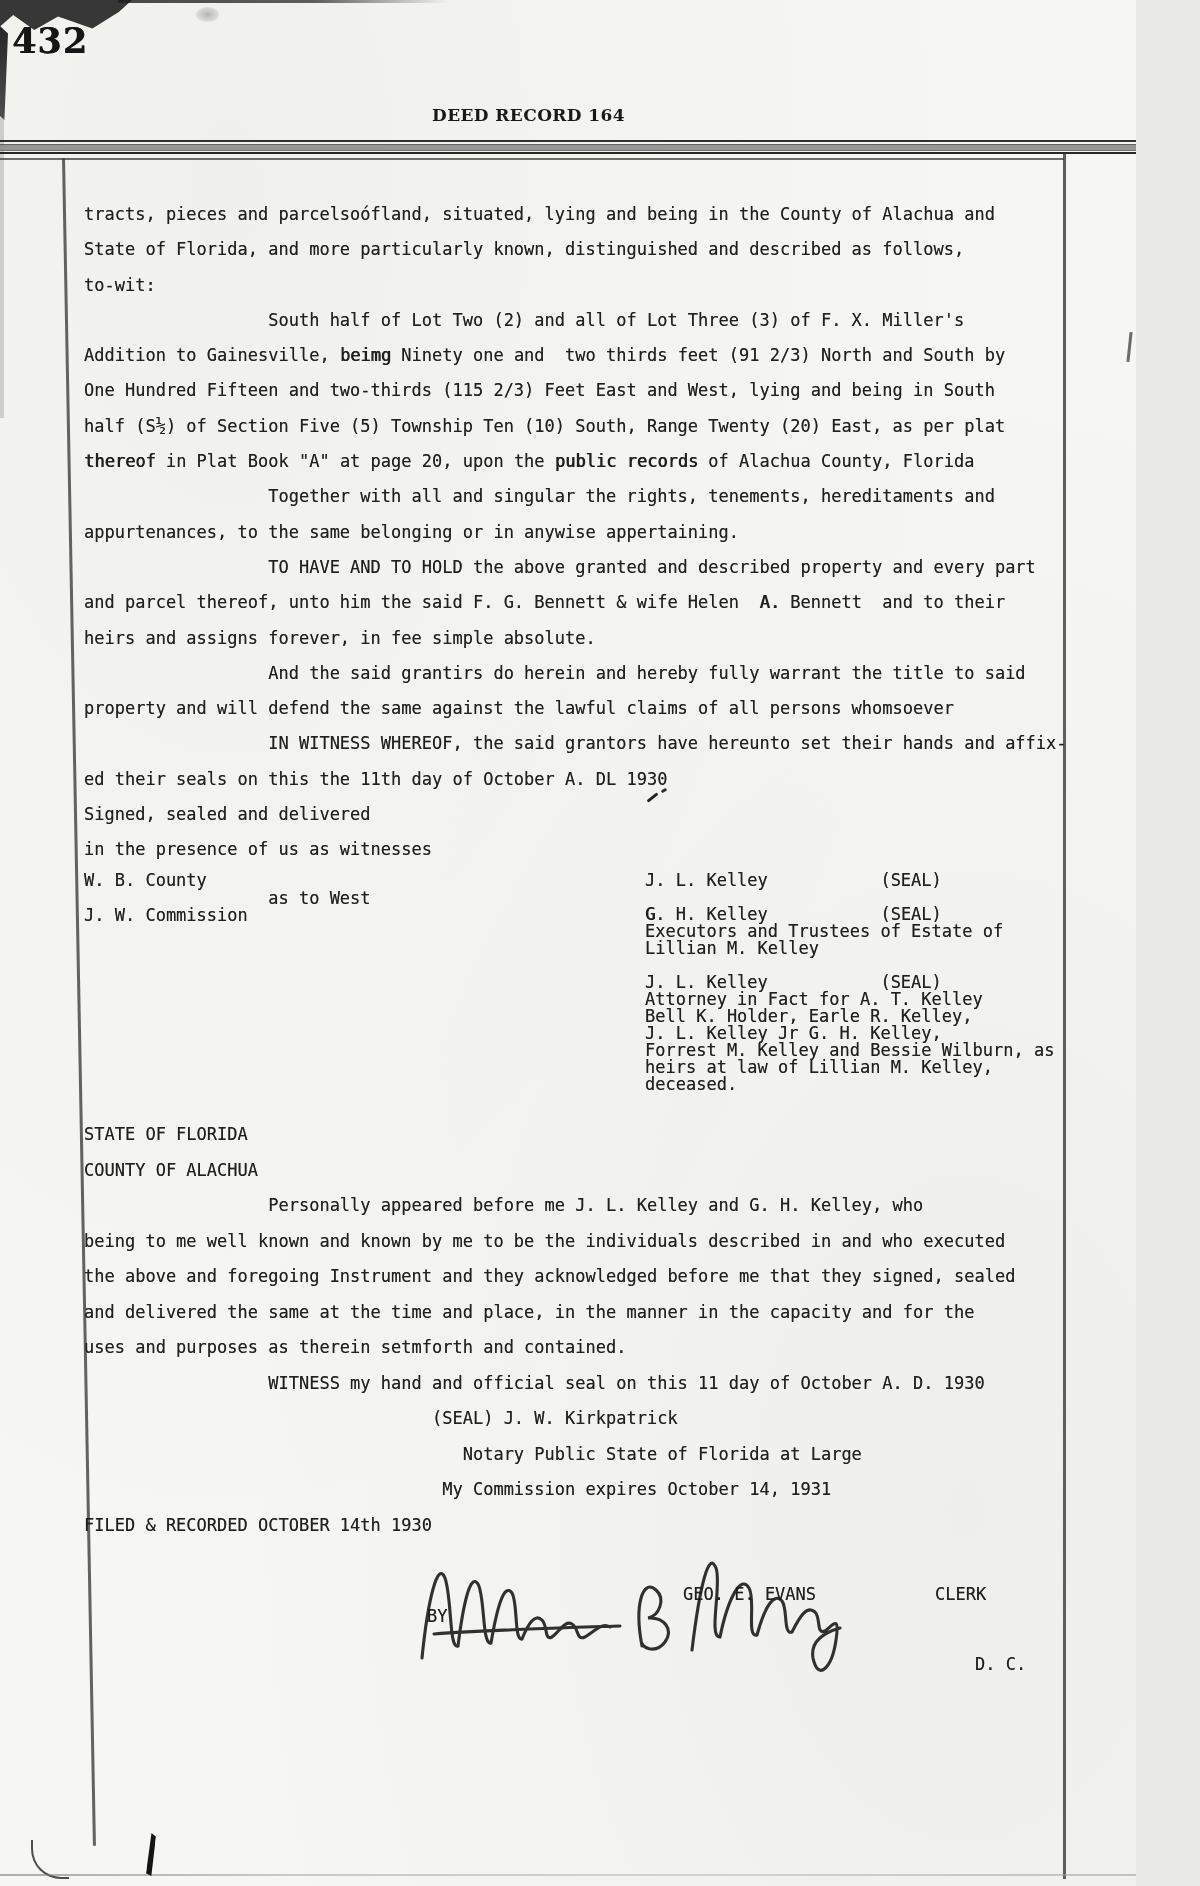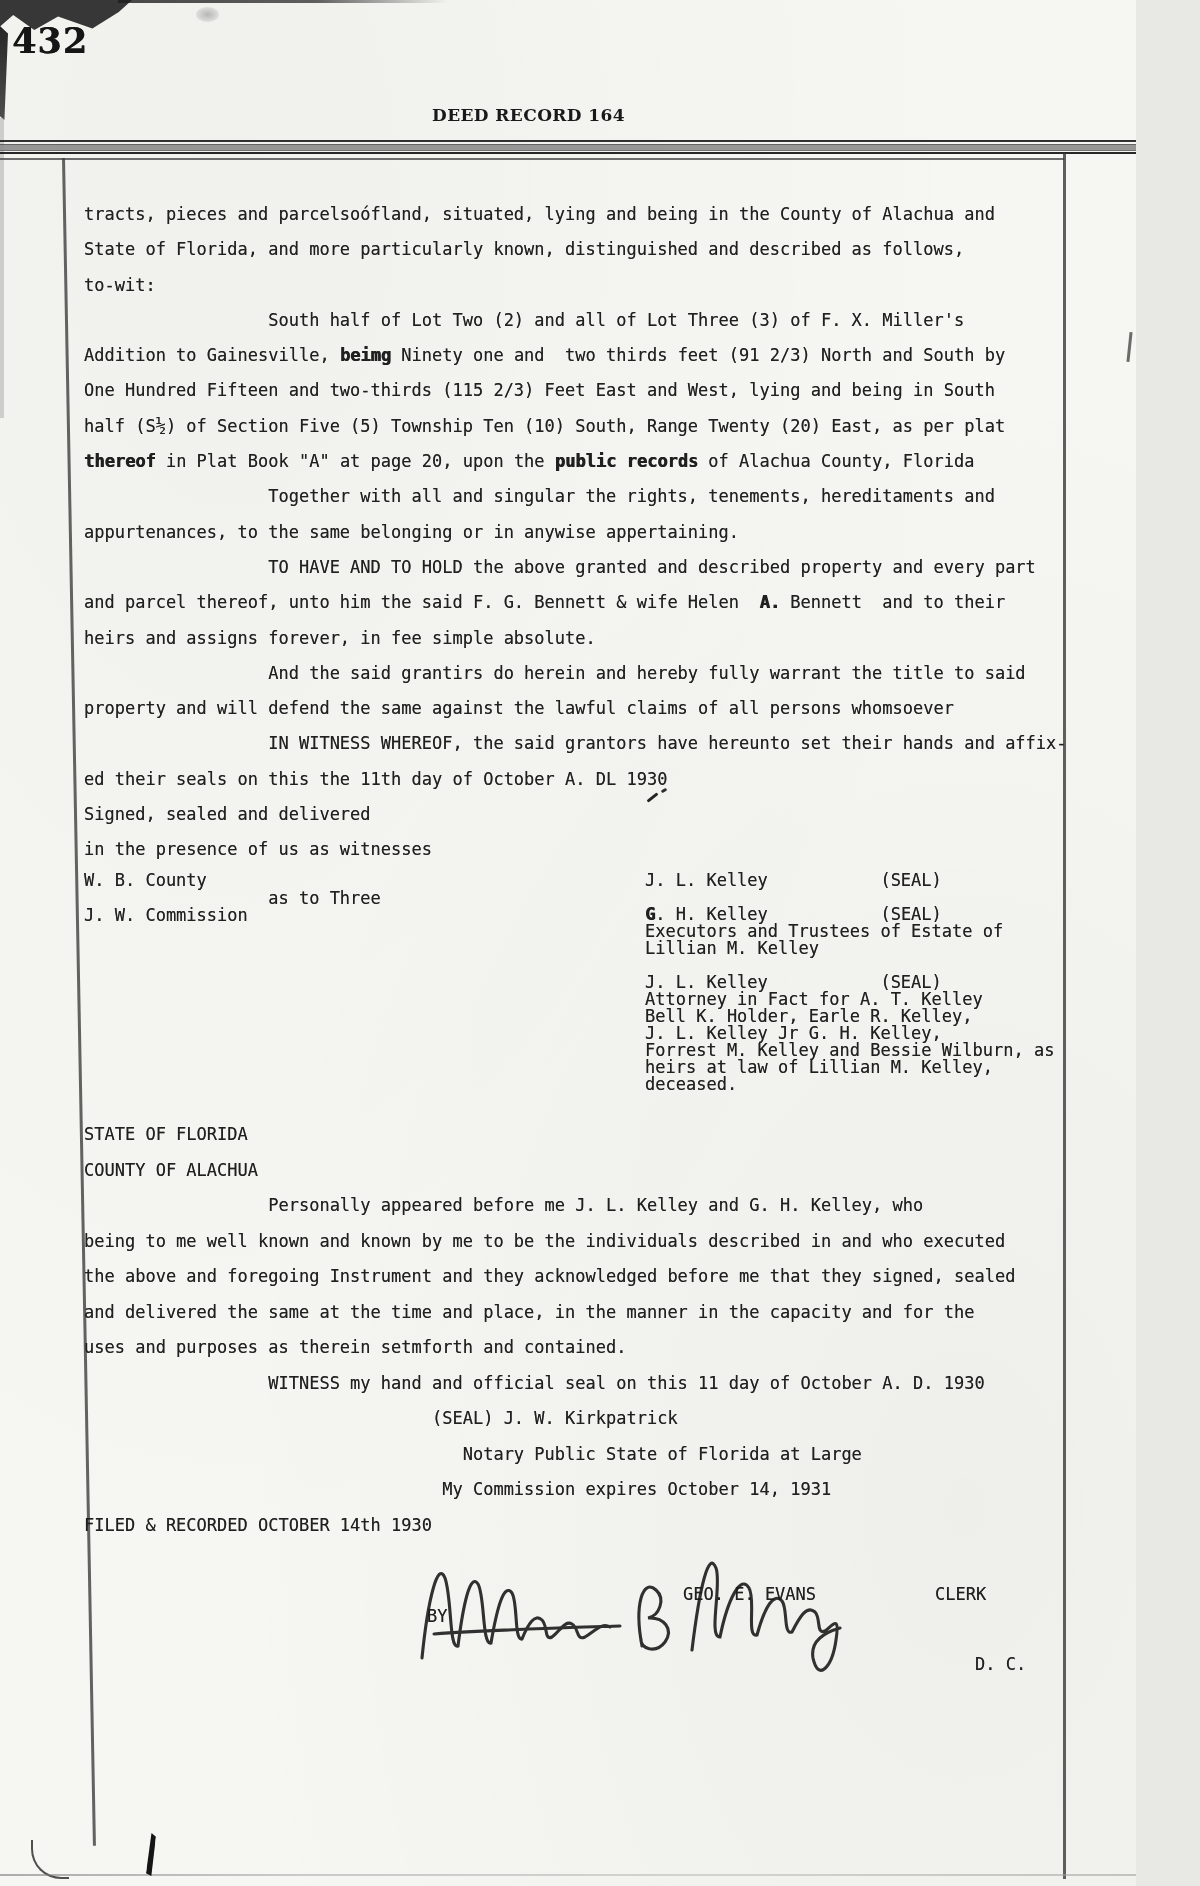--- a/index.html
+++ b/index.html
@@ -7,21 +7,21 @@
     position:relative; width:1136px; height:1886px; overflow:hidden;
     background:
       radial-gradient(ellipse at 20% 10%, rgba(0,0,0,0.025), transparent 60%),
       radial-gradient(ellipse at 85% 80%, rgba(0,0,0,0.03), transparent 55%),
       #f6f6f2;
     font-family:"DejaVu Sans Mono","Liberation Mono",monospace;
     color:#202020;
   }
   .typed { position:absolute; font-size:17px; white-space:pre; text-shadow:0 0 0.5px rgba(20,20,20,0.55); }
   .tl { min-height:1em; }
-  .ov { font-weight:bold; text-shadow:0.7px 0 0 currentColor; }
+  .ov { font-weight:normal; text-shadow:0.7px 0 0 currentColor; }
 
   .page-number {
     position:absolute; left:12px; top:20px;
     font-family:"DejaVu Serif","Liberation Serif",serif;
     font-size:35px; font-weight:bold; letter-spacing:1px; color:#161616;
     text-shadow:0.5px 0 0 #161616;
   }
   .header-title {
     position:absolute; left:432px; top:105px; width:260px; 
     font-family:"DejaVu Serif","Liberation Serif",serif;
@@ -97,21 +97,21 @@
 
   <div class="margin-tick"></div>
   <div class="margin-curve"></div>
   <div class="margin-dash"></div>
   <div class="margin-dot"></div>
   <div class="pen-flick-a"></div>
   <div class="pen-flick-b"></div>
   <div class="bottom-ink-mark"></div>
 
   <div class="typed main-lines"><div class="tl">tracts, pieces and parcelsoófland, situated, lying and being in the County of Alachua and</div><div class="tl">State of Florida, and more particularly known, distinguished and described as follows,</div><div class="tl">to-wit:</div><div class="tl">                  South half of Lot Two (2) and all of Lot Three (3) of F. X. Miller's</div><div class="tl"><span>Addition to Gainesville, </span><span class="ov">beimg</span><span> Ninety one and  two thirds feet (91 2/3) North and South by</span></div><div class="tl">One Hundred Fifteen and two-thirds (115 2/3) Feet East and West, lying and being in South</div><div class="tl">half (S½) of Section Five (5) Township Ten (10) South, Range Twenty (20) East, as per plat</div><div class="tl"><span class="ov">thereof</span><span> in Plat Book "A" at page 20, upon the </span><span class="ov">public records</span><span> of Alachua County, Florida</span></div><div class="tl">                  Together with all and singular the rights, tenements, hereditaments and</div><div class="tl">appurtenances, to the same belonging or in anywise appertaining.</div><div class="tl">                  TO HAVE AND TO HOLD the above granted and described property and every part</div><div class="tl"><span>and parcel thereof, unto him the said F. G. Bennett &amp; wife Helen  </span><span class="ov">A.</span><span> Bennett  and to their</span></div><div class="tl">heirs and assigns forever, in fee simple absolute.</div><div class="tl">                  And the said grantirs do herein and hereby fully warrant the title to said</div><div class="tl">property and will defend the same against the lawful claims of all persons whomsoever</div><div class="tl">                  IN WITNESS WHEREOF, the said grantors have hereunto set their hands and affix-</div><div class="tl">ed their seals on this the 11th day of October A. DL 1930</div><div class="tl">Signed, sealed and delivered</div><div class="tl">in the presence of us as witnesses</div></div>
-  <div class="typed witness-left"><div class="tl">W. B. County</div><div class="tl">                  as to Three</div><div class="tl">J. W. Commission</div></div>
+  <div class="typed witness-left"><div class="tl">W. B. County</div><div class="tl">                  as to West</div><div class="tl">J. W. Commission</div></div>
   <div class="typed signers-right"><div class="tl">J. L. Kelley           (SEAL)</div><div class="tl">&nbsp;</div><div class="tl"><span class="ov">G</span><span>. H. Kelley           (SEAL)</span></div><div class="tl">Executors and Trustees of Estate of</div><div class="tl">Lillian M. Kelley</div><div class="tl">&nbsp;</div><div class="tl">J. L. Kelley           (SEAL)</div><div class="tl">Attorney in Fact for A. T. Kelley</div><div class="tl">Bell K. Holder, Earle R. Kelley,</div><div class="tl">J. L. Kelley Jr G. H. Kelley,</div><div class="tl">Forrest M. Kelley and Bessie Wilburn, as</div><div class="tl">heirs at law of Lillian M. Kelley,</div><div class="tl">deceased.</div></div>
   <div class="typed notary-lines"><div class="tl">STATE OF FLORIDA</div><div class="tl">COUNTY OF ALACHUA</div><div class="tl">                  Personally appeared before me J. L. Kelley and G. H. Kelley, who</div><div class="tl">being to me well known and known by me to be the individuals described in and who executed</div><div class="tl">the above and foregoing Instrument and they acknowledged before me that they signed, sealed</div><div class="tl">and delivered the same at the time and place, in the manner in the capacity and for the</div><div class="tl">uses and purposes as therein setmforth and contained.</div><div class="tl">                  WITNESS my hand and official seal on this 11 day of October A. D. 1930</div><div class="tl">                                  (SEAL) J. W. Kirkpatrick</div><div class="tl">                                     Notary Public State of Florida at Large</div><div class="tl">                                   My Commission expires October 14, 1931</div><div class="tl">FILED &amp; RECORDED OCTOBER 14th 1930</div></div>
 
   <div class="typed clerk-by">BY</div>
   <div class="typed clerk-name">GEO. E. EVANS</div>
   <div class="typed clerk-title">CLERK</div>
   <div class="typed clerk-deputy">D. C.</div>
 
   <svg class="signature-svg" width="470" height="152" viewBox="0 0 470 152" fill="none">
     <g stroke="#1c1c1c" stroke-width="3.1" stroke-linecap="round" fill="none" opacity="0.9">

